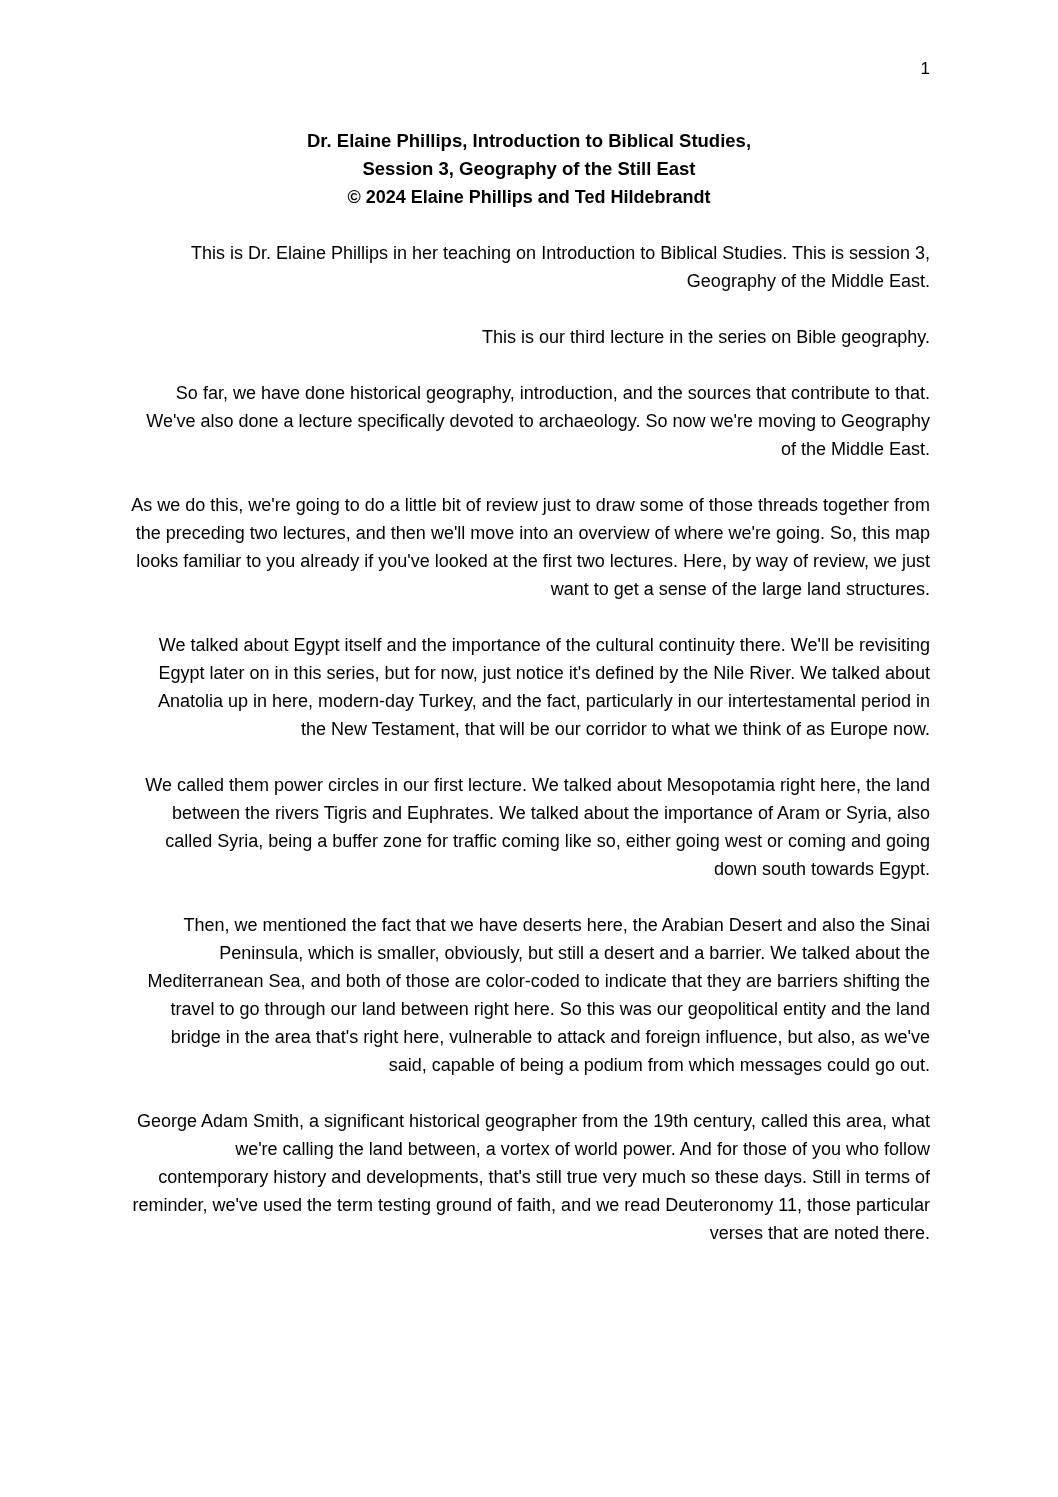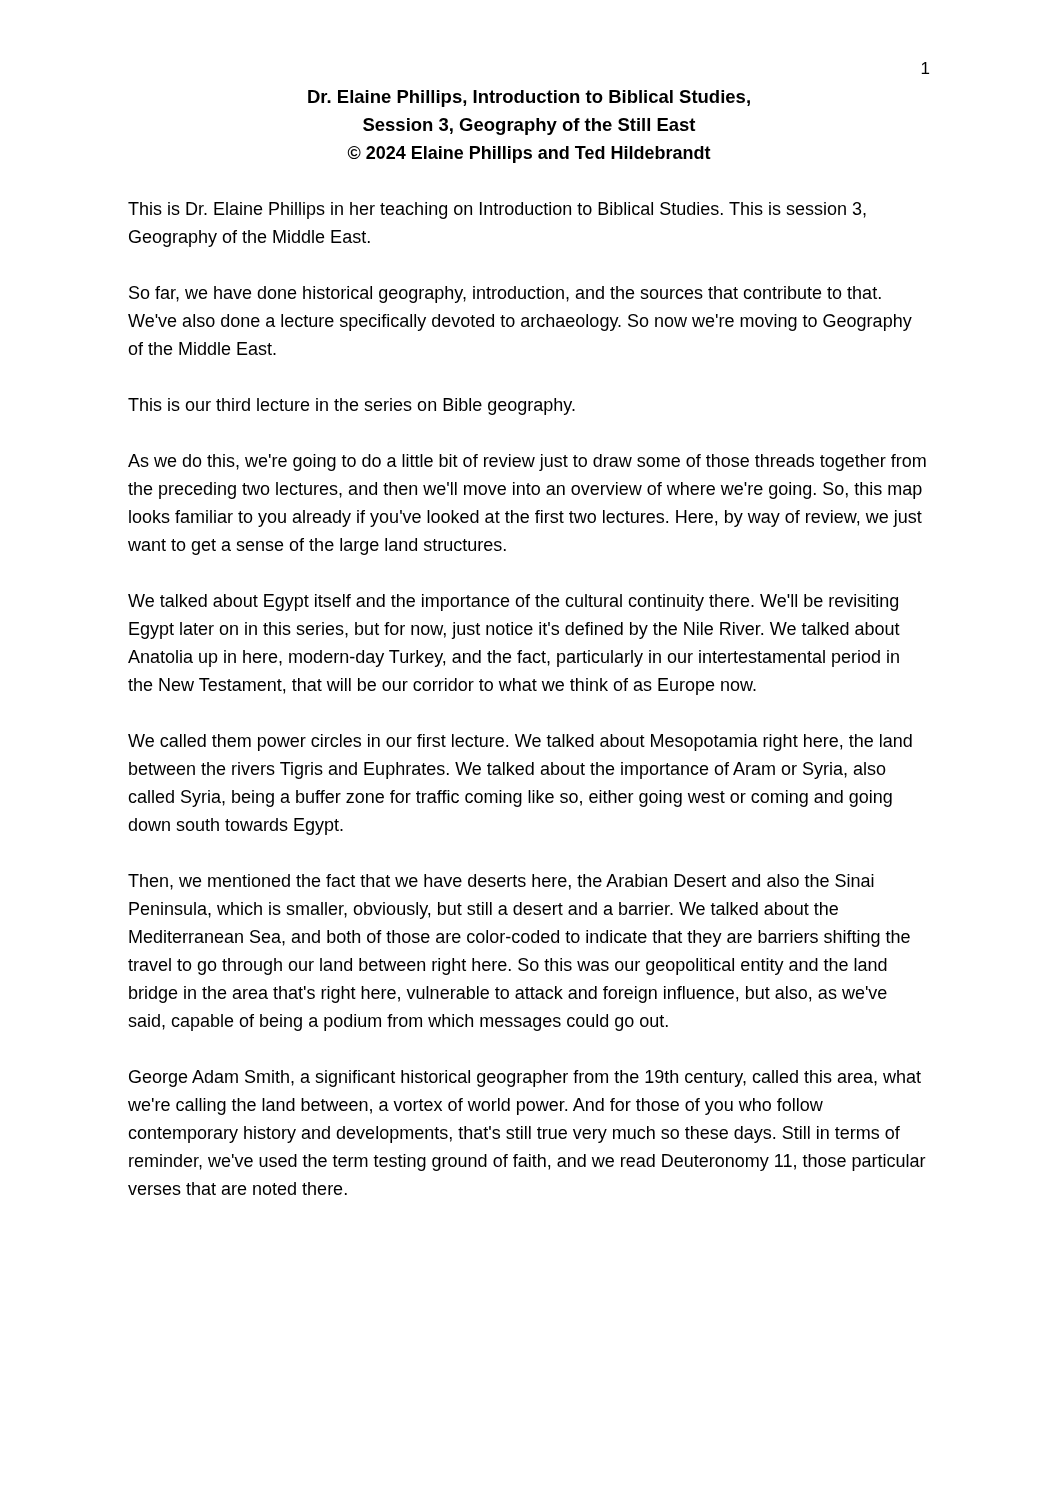--- a/index.html
+++ b/index.html
@@ -20,57 +20,58 @@
     font-size: 18px;
     line-height: 28px;
     overflow: hidden;
   }
   .page-number {
     text-align: right;
     font-size: 17px;
     line-height: 28px;
   }
   .title-block {
+    margin-top: 44px;
     text-align: center;
   }
   .title-line {
     font-weight: bold;
     font-size: 18.5px;
     line-height: 28px;
   }
   .copyright-line {
     font-weight: bold;
     font-size: 18px;
     line-height: 28px;
   }
   .document-body {
     margin-top: 28px;
   }
   .document-body p {
     margin: 0 0 28px 0;
-    text-align: left;
+    text-align: right;
   }
 </style>
 </head>
 <body>
 
 <div class="page">
 
   <div class="page-number">1</div>
 
   <div class="title-block">
     <div class="title-line">Dr. Elaine Phillips, Introduction to Biblical Studies,</div>
     <div class="title-line">Session 3, Geography of the Still East</div>
     <div class="copyright-line">© 2024 Elaine Phillips and Ted Hildebrandt</div>
   </div>
 
   <div class="document-body">
     <p>This is Dr. Elaine Phillips in her teaching on Introduction to Biblical Studies. This is session 3, Geography of the Middle East.</p>
+    <p>This is our third lecture in the series on Bible geography.</p>
     <p>So far, we have done historical geography, introduction, and the sources that contribute to that. We've also done a lecture specifically devoted to archaeology. So now we're moving to Geography of the Middle East.</p>
-    <p>This is our third lecture in the series on Bible geography.</p>
     <p>As we do this, we're going to do a little bit of review just to draw some of those threads together from the preceding two lectures, and then we'll move into an overview of where we're going. So, this map looks familiar to you already if you've looked at the first two lectures. Here, by way of review, we just want to get a sense of the large land structures.</p>
     <p>We talked about Egypt itself and the importance of the cultural continuity there. We'll be revisiting Egypt later on in this series, but for now, just notice it's defined by the Nile River. We talked about Anatolia up in here, modern-day Turkey, and the fact, particularly in our intertestamental period in the New Testament, that will be our corridor to what we think of as Europe now.</p>
     <p>We called them power circles in our first lecture. We talked about Mesopotamia right here, the land between the rivers Tigris and Euphrates. We talked about the importance of Aram or Syria, also called Syria, being a buffer zone for traffic coming like so, either going west or coming and going down south towards Egypt.</p>
     <p>Then, we mentioned the fact that we have deserts here, the Arabian Desert and also the Sinai Peninsula, which is smaller, obviously, but still a desert and a barrier. We talked about the Mediterranean Sea, and both of those are color-coded to indicate that they are barriers shifting the travel to go through our land between right here. So this was our geopolitical entity and the land bridge in the area that's right here, vulnerable to attack and foreign influence, but also, as we've said, capable of being a podium from which messages could go out.</p>
     <p>George Adam Smith, a significant historical geographer from the 19th century, called this area, what we're calling the land between, a vortex of world power. And for those of you who follow contemporary history and developments, that's still true very much so these days. Still in terms of reminder, we've used the term testing ground of faith, and we read Deuteronomy 11, those particular verses that are noted there.</p>
   </div>
 
 </div>
 
 </body></html>

